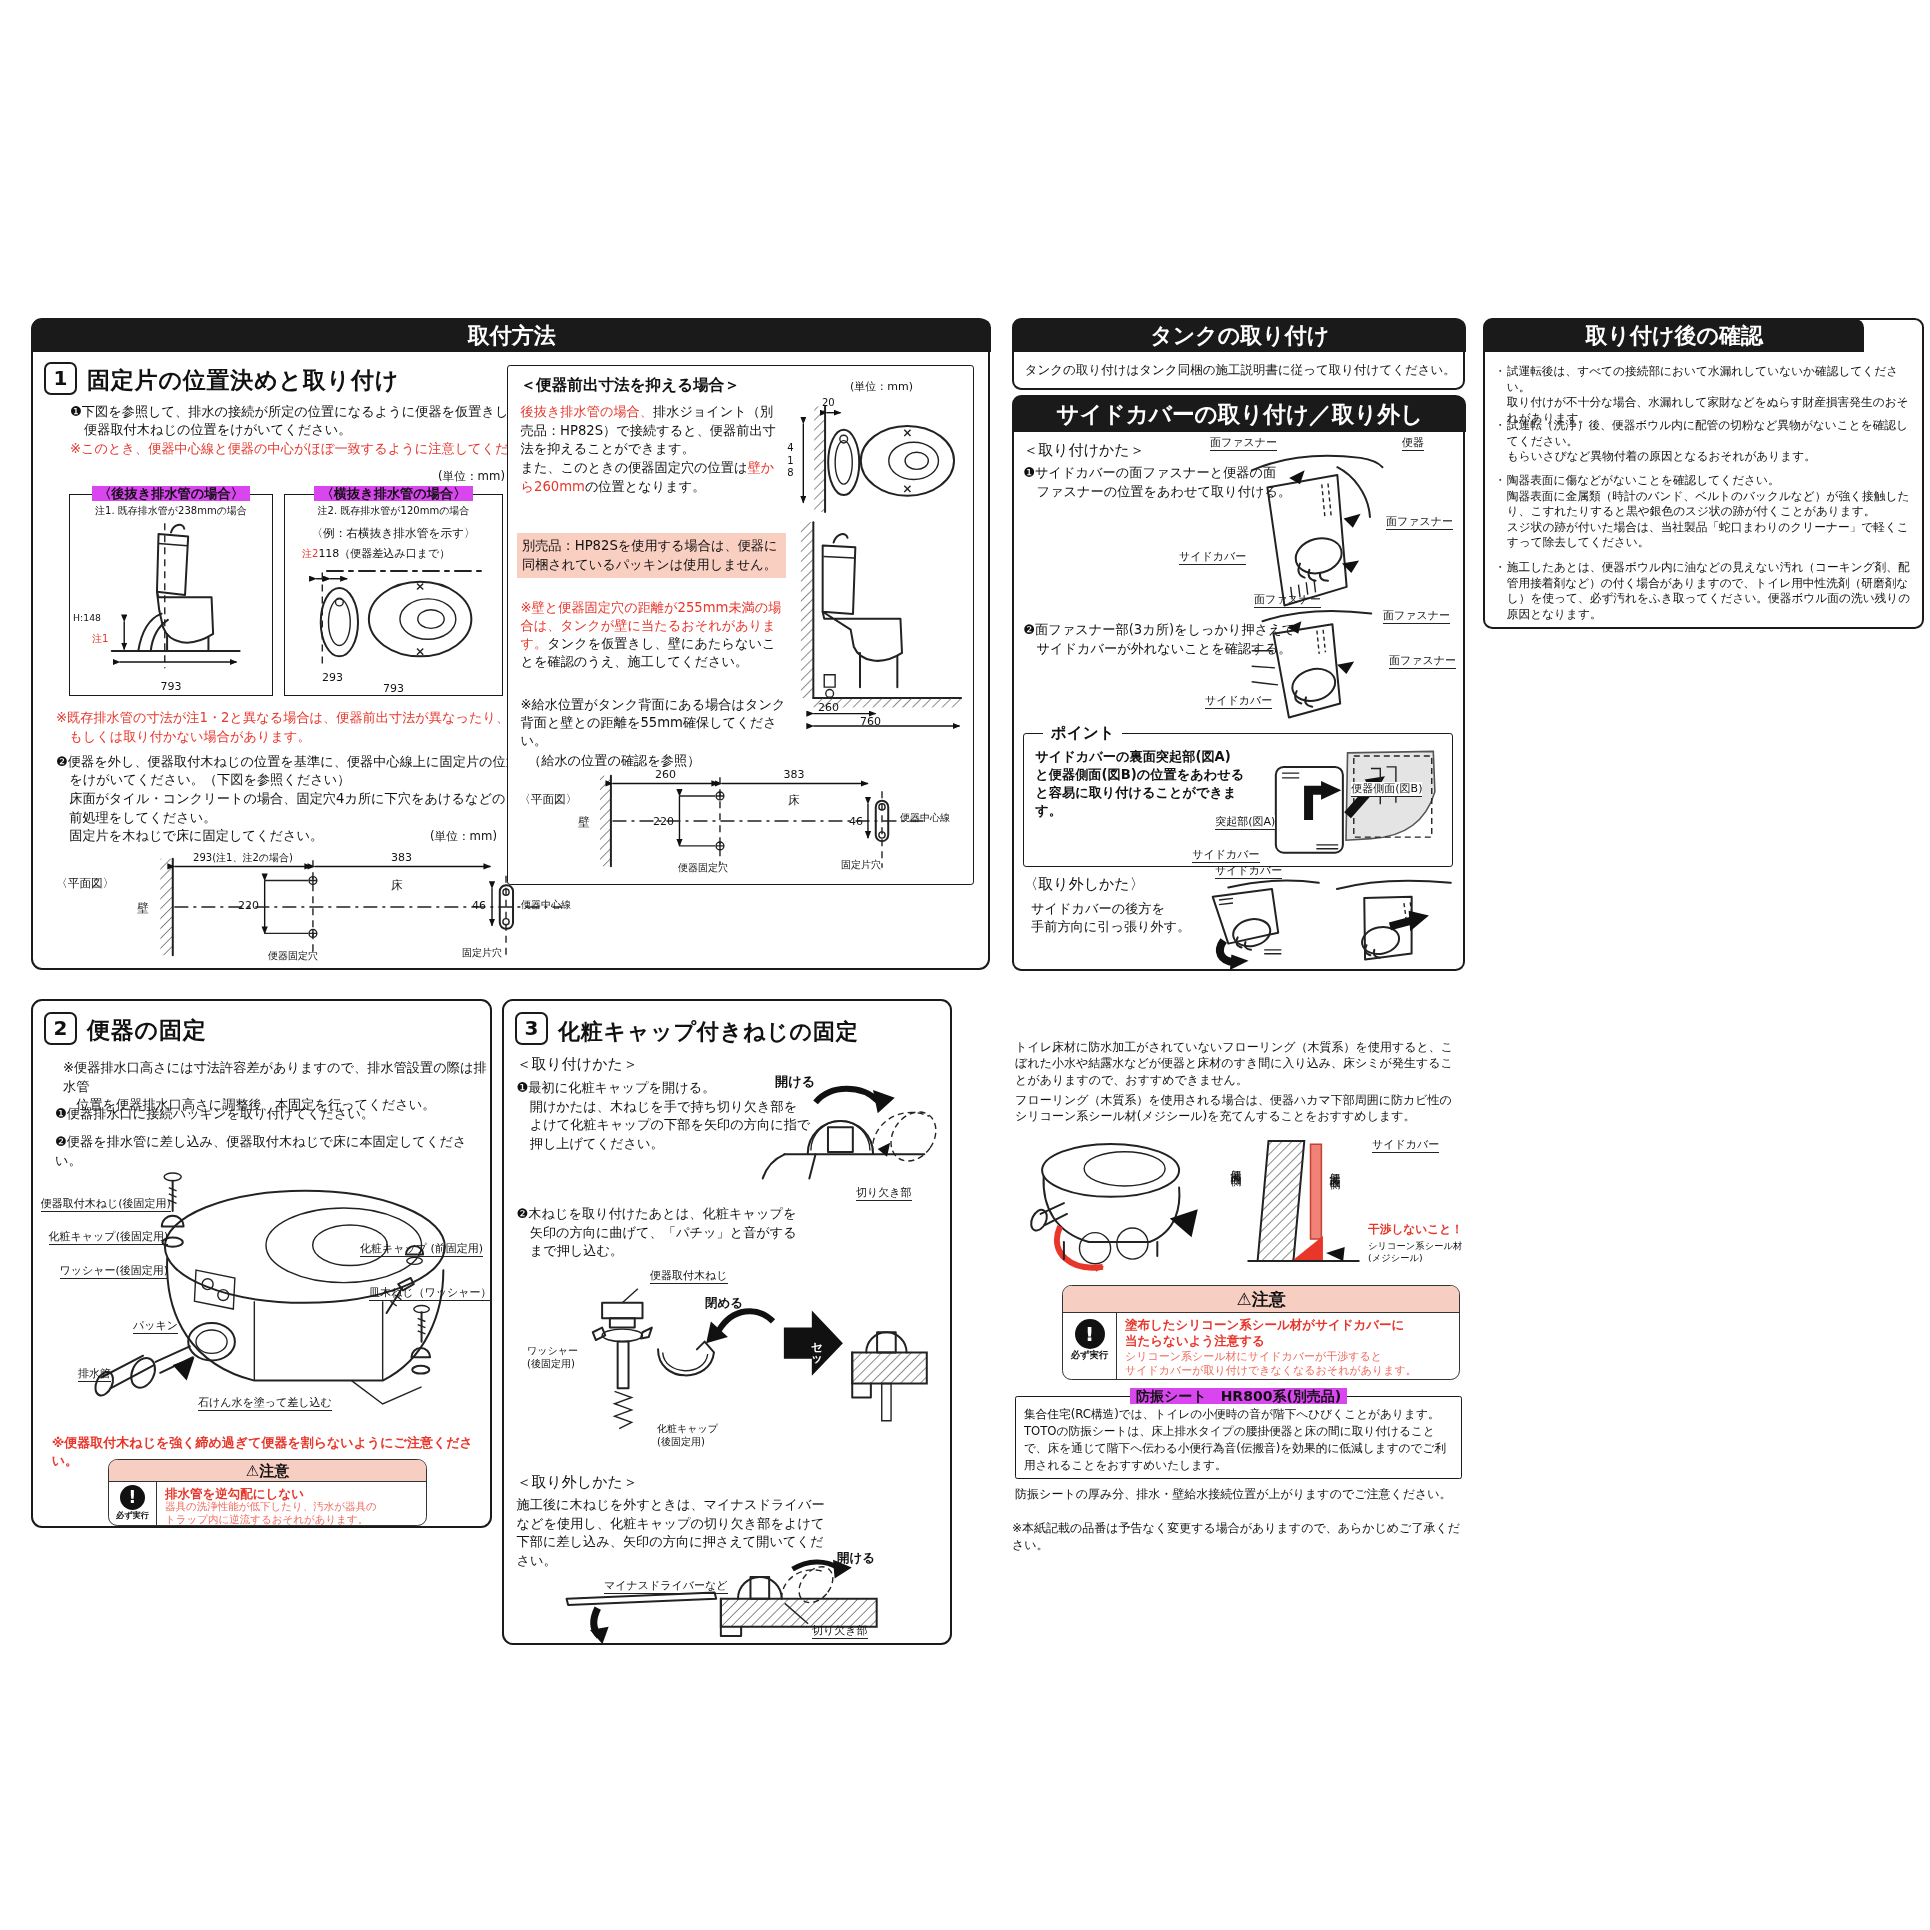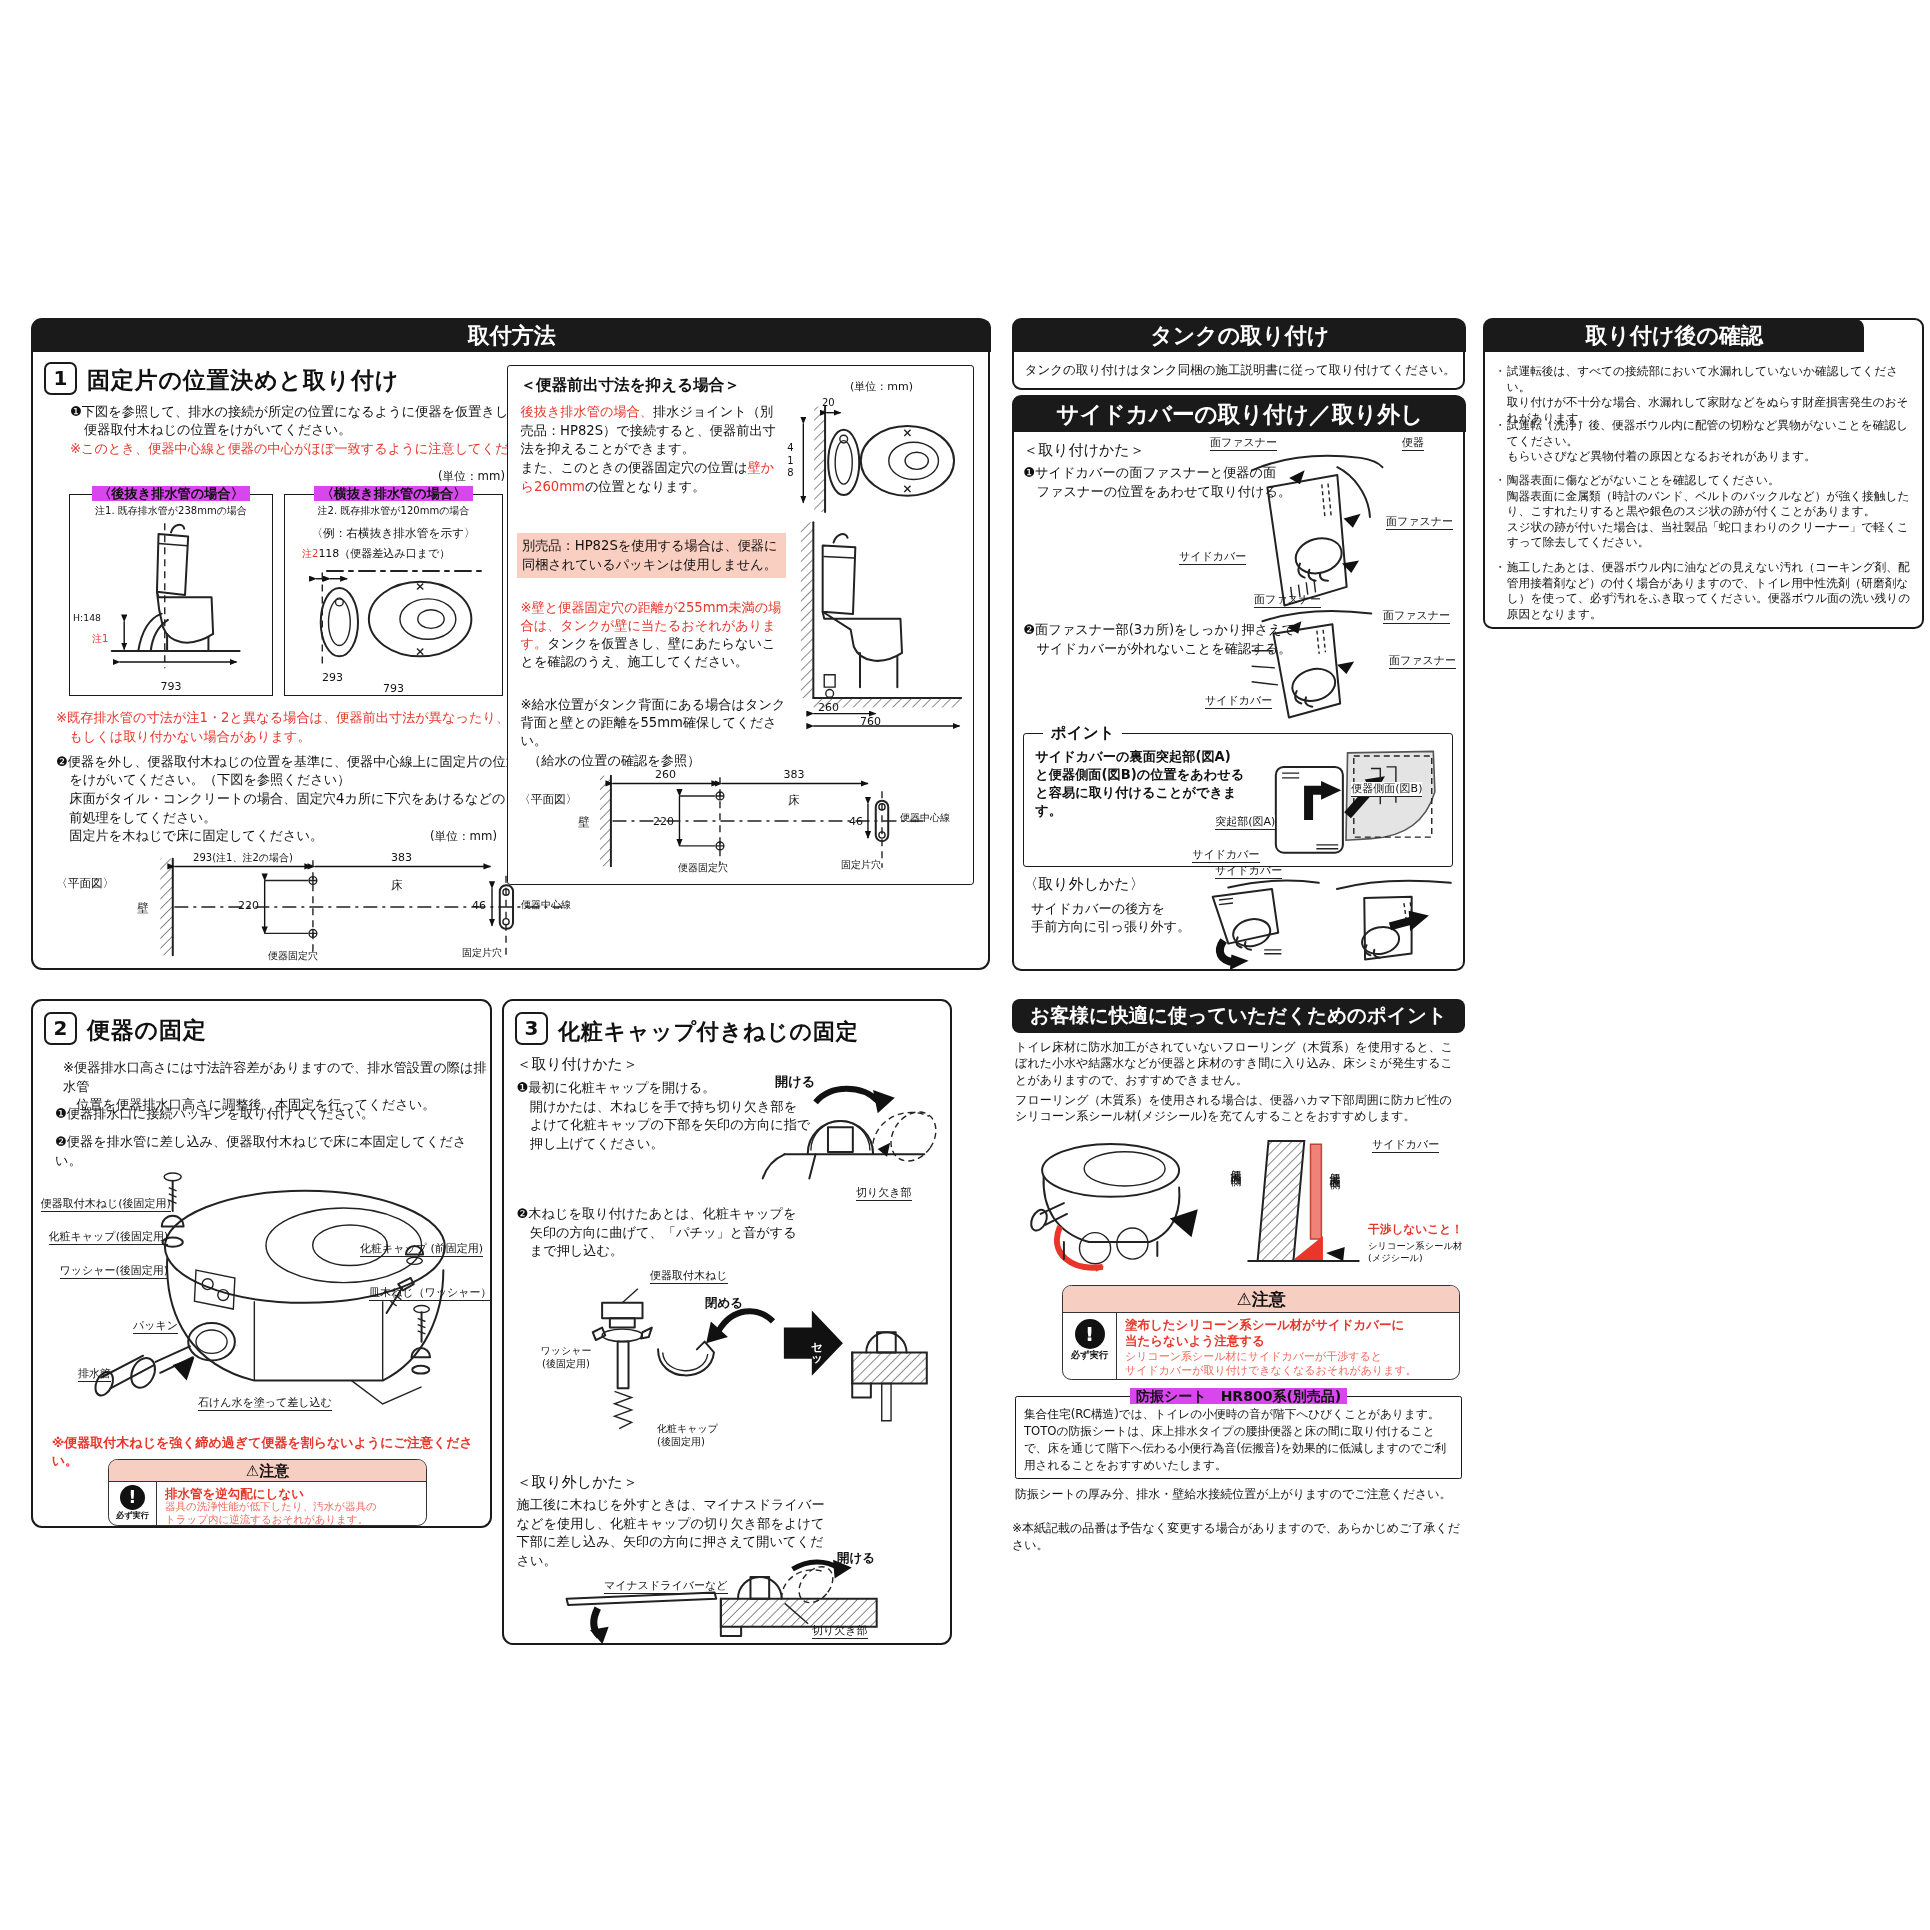--- a/index.html
+++ b/index.html
@@ -460,21 +460,21 @@
       <path class="thin" d="M174,92 C176,122 228,124 232,94"></path>
       <path d="M246,64 C264,34 296,32 316,52" fill="none" stroke="#111" stroke-width="6"></path>
       <polygon class="blk" points="236,52 230,80 258,72"></polygon>
       <polygon class="blk" points="330,60 366,60 366,38 406,80 366,122 366,100 330,100"></polygon>
       <rect x="418" y="92" width="96" height="40" fill="url(#hatch)" stroke="#222" stroke-width="2"></rect>
       <path class="ln" d="M418,92 L418,150 L442,150 L442,132"></path>
       <path class="ln" d="M436,92 A26,26 0 0 1 488,92"></path>
       <rect class="ln" x="450" y="66" width="24" height="26" fill="#fff"></rect>
       <rect class="thin" x="456" y="132" width="12" height="48" fill="#fff"></rect>
     </svg>
-    <div class="abs pre" style="left:23px;top:344px;font-size:10px;line-height:12.5px;text-align:center;width:78px">ワッシャー
+    <div class="abs pre" style="left:23px;top:344px;font-size:10px;line-height:12.5px;text-align:left;width:78px">ワッシャー
 (後固定用)</div>
     <div class="abs pre" style="left:153px;top:422px;font-size:10px;line-height:12.5px">化粧キャップ
 (後固定用)</div>
     <div class="abs vtext" style="left:305px;top:333px;font-size:11.7px;color:#fff;font-weight:bold">セット後</div>
 
     <div class="abs" style="left:12.5px;top:472px;font-size:15px">＜取り外しかた＞</div>
     <div class="abs t17 pre" style="left:12.5px;top:495px">施工後に木ねじを外すときは、マイナスドライバー
 などを使用し、化粧キャップの切り欠き部をよけて
 下部に差し込み、矢印の方向に押さえて開いてくだ
 さい。</div>
@@ -492,21 +492,20 @@
       <path d="M310,14 C330,2 352,2 368,12" fill="none" stroke="#111" stroke-width="5"></path>
       <polygon class="blk" points="362,2 386,12 364,26"></polygon>
       <path d="M60,64 C52,80 54,92 62,100" fill="none" stroke="#111" stroke-width="7"></path>
       <polygon class="blk" points="50,92 66,110 74,88"></polygon>
       <line class="thin" x1="300" y1="58" x2="330" y2="84"></line>
     </svg>
     <div class="lbl lblu" style="left:308px;top:623px">切り欠き部</div>
   </div>
 
   <div class="abs" style="left:1012px;top:999px;width:453px;height:545px">
-    <div class="hdrbar-free" style="left:0;top:0;width:453px;height:34px;font-size:19.5px;line-height:34px"><span>お客様に快適に使っていただくためのポイント</span></div>
     <div class="abs" style="left:3.1px;top:40px;width:447px;font-size:12px;line-height:16.3px">トイレ床材に防水加工がされていないフローリング（木質系）を使用すると、こぼれた小水や結露水などが便器と床材のすき間に入り込み、床シミが発生することがありますので、おすすめできません。</div>
     <div class="abs" style="left:3.1px;top:93px;width:447px;font-size:12px;line-height:16.3px">フローリング（木質系）を使用される場合は、便器ハカマ下部周囲に防カビ性のシリコーン系シール材(メジシール)を充てんすることをおすすめします。</div>
 
     <svg style="left:4.7px;top:134px" width="195" height="144" viewBox="0 0 250 185">
       <ellipse class="ln" cx="120" cy="48" rx="88" ry="34"></ellipse>
       <ellipse class="thin" cx="138" cy="46" rx="52" ry="22"></ellipse>
       <path class="ln" d="M34,56 C32,96 50,128 92,140 L170,140 C206,126 210,92 208,70"></path>
       <path class="ln" d="M60,90 L30,104 M64,104 L36,118"></path>
       <ellipse class="ln" cx="28" cy="112" rx="9" ry="14" transform="rotate(25 28 112)"></ellipse>
       <circle class="thin" cx="100" cy="148" r="20"></circle>

